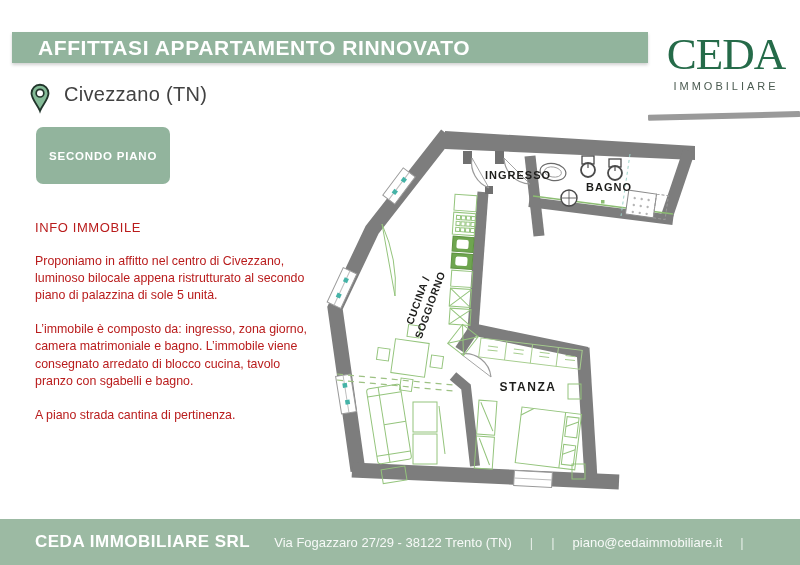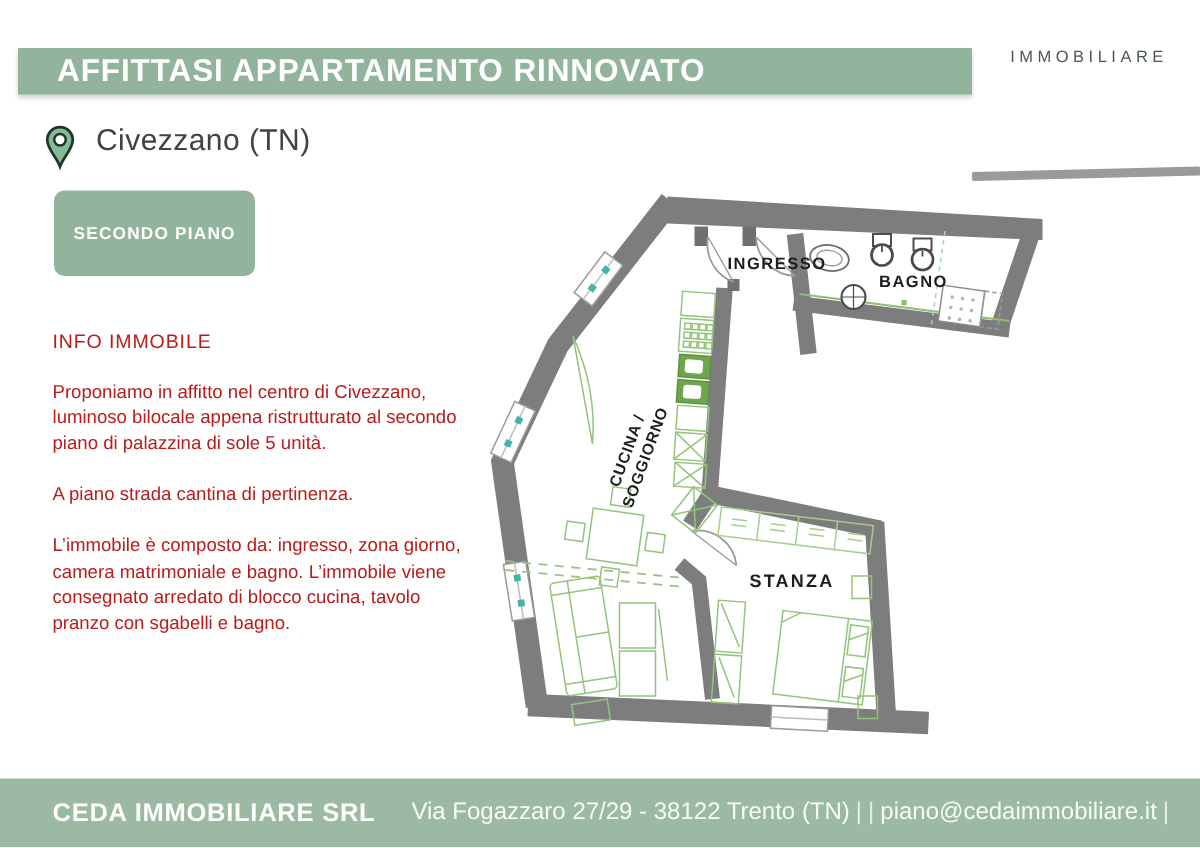--- a/index.html
+++ b/index.html
@@ -41,55 +41,56 @@
 
   
   .plan{position:absolute;left:325px;top:118px;width:380px;height:400px;}
   .plan text{font-family:"Liberation Sans",sans-serif;font-weight:bold;fill:#1d1d1b;}
 
   
   .footer{position:absolute;left:0;top:519px;width:800px;height:46px;background:#9cbaa3;
           display:flex;align-items:center;}
   .footer .company{margin-left:35px;font-size:17px;font-weight:bold;color:#ffffff;
                    letter-spacing:0.5px;white-space:nowrap;}
-  .footer .contacts{margin-left:24px;display:flex;align-items:center;gap:4px;
-                    font-size:16px;color:rgba(255,255,255,0.92);white-space:nowrap;}
+  .footer .contacts{margin-left:24px;display:flex;align-items:center;gap:18px;
+                    font-size:13px;color:rgba(255,255,255,0.92);white-space:nowrap;}
   .footer .sep{opacity:0.8;}
 </style>
 </head>
 <body>
 
 <div class="page">
 
   <div class="banner">
     <h1>AFFITTASI APPARTAMENTO RINNOVATO</h1>
   </div>
 
   <div class="logo">
+    <div class="mark">CEDA</div>
     <div class="sub">IMMOBILIARE</div>
   </div>
   <div class="tr-bar"></div>
 
   <div class="loc">
     <svg class="pin" viewBox="0 0 24 36">
       <path d="M12 1.5 C6 1.5 1.8 6.2 1.8 11.8 c0 7.2 7.4 13.6 10.2 21.2 2.8-7.6 10.2-14 10.2-21.2 C22.2 6.2 18 1.5 12 1.5 Z" fill="#84bb97" stroke="#21352b" stroke-width="2.2"></path>
       <circle cx="12" cy="11.6" r="4.6" fill="#ffffff" stroke="#21352b" stroke-width="2"></circle>
     </svg>
     <span class="city">Civezzano (TN)</span>
   </div>
 
   <div class="badge">
     <span>SECONDO PIANO</span>
   </div>
 
   <div class="info">
     <h2>INFO IMMOBILE</h2>
     <p>Proponiamo in affitto nel centro di Civezzano, luminoso bilocale appena ristrutturato al secondo piano di palazzina di sole 5 unità.</p>
+    <p>L’immobile è composto da: ingresso, zona giorno, camera matrimoniale e bagno. L’immobile viene consegnato arredato di blocco cucina, tavolo pranzo con sgabelli e bagno.</p>
     <p>A piano strada cantina di pertinenza.</p>
-    <p>L’immobile è composto da: ingresso, zona giorno, camera matrimoniale e bagno. L’immobile viene consegnato arredato di blocco cucina, tavolo pranzo con sgabelli e bagno.</p>
   </div>
 
   <svg class="plan" viewBox="0 0 380 400">
 
     <g stroke="#7d7d7d" fill="none" stroke-linecap="butt">
 
       <polygon points="120,13 370,28 370,42 120,31" fill="#7d7d7d" stroke="none"></polygon>
 
       <line x1="364" y1="33" x2="341" y2="101" stroke-width="12"></line>
 

